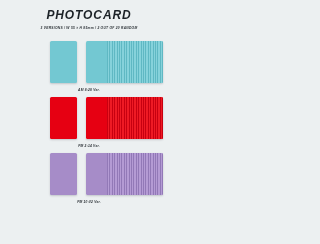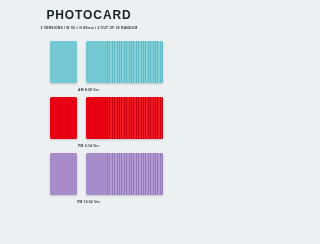--- a/index.html
+++ b/index.html
@@ -16,20 +16,21 @@
   }
 
   .sheet {
     width: 178px;
     height: 244px;
     background: #ecf0f1;
     box-sizing: border-box;
     display: flex;
     flex-direction: column;
     align-items: center;
+    font-style: italic;
   }
 
   
   .header {
     width: 100%;
     text-align: center;
     padding-top: 9px;
   }
   .title {
     font-size: 12px;

